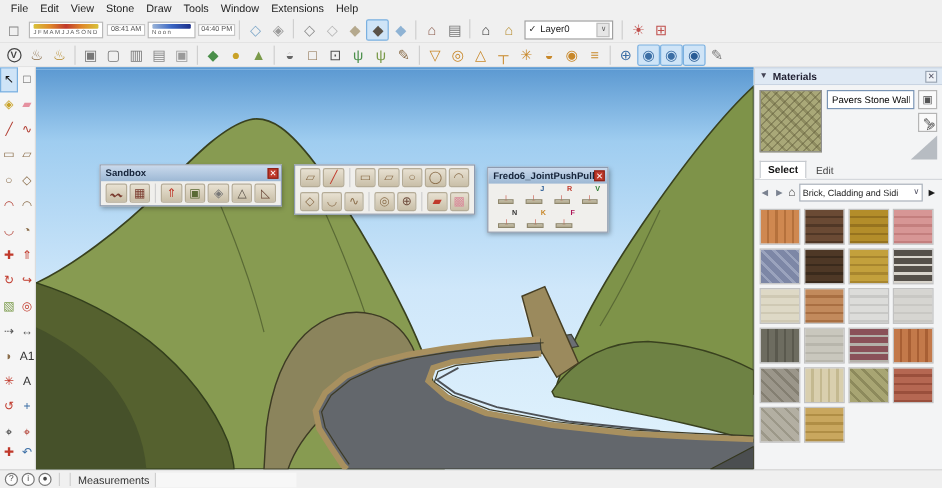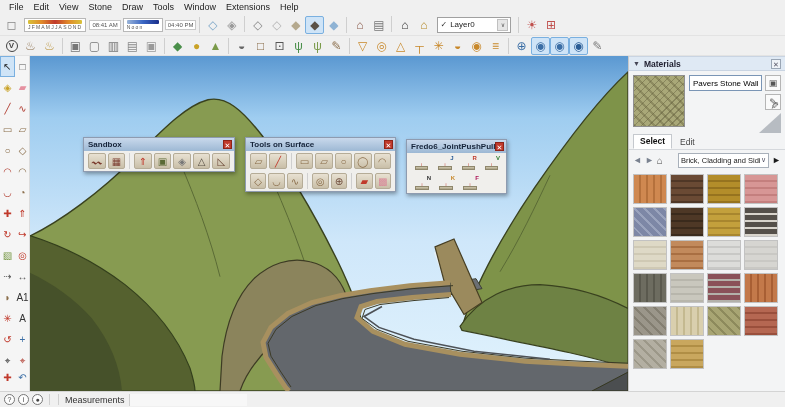--- a/index.html
+++ b/index.html
@@ -82,21 +82,21 @@
   .btncol { display:flex; flex-direction:column; gap:3px; align-items:center; }
   .sqbtn { width:16px; height:16px; border:1px solid #b5b5b5; background:#fafafa; display:flex; align-items:center; justify-content:center; font-size:9px; color:#555; }
   .cornertri { position:absolute; right:4px; bottom:0; width:0; height:0; border-left:22px solid transparent; border-bottom:20px solid #b7bcc2; }
   .dropper { position:absolute; right:7px; bottom:22px; font-size:10px; color:#444; transform:rotate(90deg); }
   .tabsrow { display:flex; align-items:flex-end; gap:2px; padding:2px 4px 0; height:17px; border-bottom:1px solid #d5d8dc; }
   .tab { padding:1px 6px 2px; color:#444; }
   .tab.sel { background:#fff; border:1px solid #c5c9ce; border-bottom:1px solid #fff; font-weight:bold; color:#111; }
   .navrow { display:flex; align-items:center; gap:3px; padding:3px 4px; height:20px; }
   .navbtn { font-size:9px; color:#7a8290; }
   .navbtn.home { color:#444; font-size:10px; }
-  .collbox { flex:1; display:flex; align-items:center; border:1px solid #a8b0ba; background:#fff; height:15px; padding:0 2px; min-width:0;margin-left:12px; }
+  .collbox { flex:1; display:flex; align-items:center; border:1px solid #a8b0ba; background:#fff; height:15px; padding:0 2px; min-width:0; }
   .collbox .val { flex:1; font-size:7.5px; white-space:nowrap; overflow:hidden; }
   .collbox .chev { font-size:7px; color:#556; }
   .detailbtn { font-size:9px; color:#1a1a1a; }
   .swgrid { display:grid; grid-template-columns:repeat(4,34px); gap:3px; padding:4px; }
   .swatch { width:34px; height:30px; border:1px solid #c2c2c2; }
 
   
   .statusbar { height:16px; background:#f0f0f0; border-top:1px solid #d4d4d4; display:flex; align-items:center; padding:0 4px; gap:4px; }
   .sicon { width:11px; height:11px; border:1px solid #777; border-radius:50%; font-size:7px; display:flex; align-items:center; justify-content:center; color:#444; background:#fdfdfd; }
   .sdiv { width:1px; height:11px; background:#cfcfcf; margin:0 2px; }
@@ -461,24 +461,20 @@
             <span class="tile">
               <span style="color: rgb(90, 82, 72);">△</span>
             </span>
             <span class="tile">
               <span style="color: rgb(109, 74, 58);">◺</span>
             </span>
           </div>
       </div>
 
       <div class="float" style="left:215px; top:79px; width:151px;">
-        <div class="tbar">
-          <span class="ttl">Tools on Surface</span>
-          <span class="xbtn">✕</span>
-        </div>
         <div class="irow">
 
         <span class="tile">
               <span style="color: rgb(138, 109, 74);">▱</span>
             </span>
             <span class="tile">
               <span style="color: rgb(192, 57, 43);">╱</span>
             </span>
             <span class="tsep"></span>
             <span class="tile">

